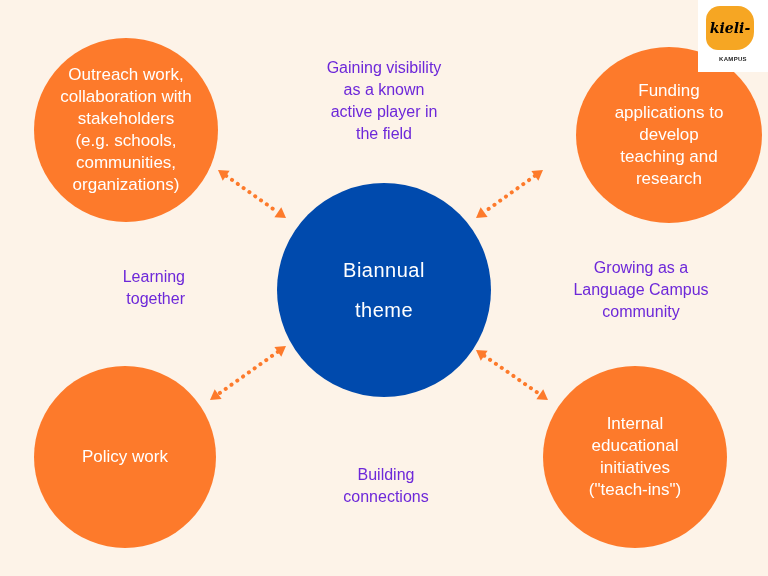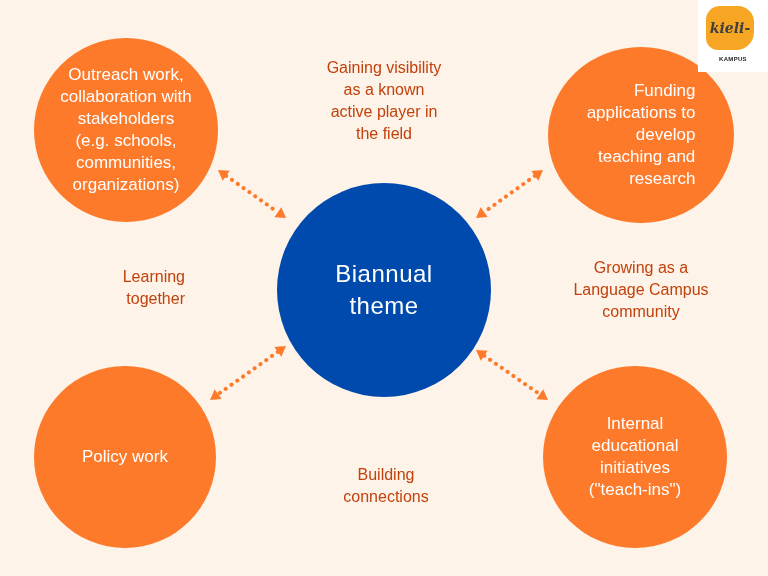--- a/index.html
+++ b/index.html
@@ -11,34 +11,34 @@
     }
     .canvas { position: absolute; left: 0; top: 0; width: 768px; height: 576px; }
     .circle {
       position: absolute; border-radius: 50%;
       display: flex; align-items: center; justify-content: center;
       text-align: center; color: #fff;
     }
     .orange { background: #fd7a2b; }
     .blue { background: #004aad; }
     .circle .txt { font-size: 17px; line-height: 22px; white-space: pre-line; }
-    .center .txt { font-size: 24px; line-height: 32px; letter-spacing: 0.5px; }
+    .center .txt { font-size: 20px; line-height: 40px; letter-spacing: 0.5px; }
     .label {
-      position: absolute; color: #c2410c; font-size: 16px; line-height: 22px;
+      position: absolute; color: #6d28d9; font-size: 16px; line-height: 22px;
       text-align: center; white-space: pre-line;
     }
     .logo {
       position: absolute; left: 698px; top: 0; width: 70px; height: 72px;
       background: #ffffff;
     }
     .logo-badge {
       position: absolute; left: 8px; top: 6px; width: 48px; height: 44px;
       background: #f6a623; border-radius: 14px 16px 18px 12px;
       display: flex; align-items: center; justify-content: center;
-      color: #404040; font-family: "DejaVu Serif", serif; font-style: italic;
+      color: #000000; font-family: "DejaVu Serif", serif; font-style: italic;
       font-size: 14px; font-weight: bold;
     }
     .logo-sub {
       position: absolute; left: 0; width: 70px; top: 56px; text-align: center;
       font-size: 6px; font-weight: bold; color: #222; letter-spacing: 0.3px;
     }
     svg.arrows { position: absolute; left: 0; top: 0; }
   </style>
 </head>
 <body>
@@ -47,21 +47,21 @@
 
   <div class="circle orange" style="left:34px; top:38px; width:184px; height:184px;">
     <span class="txt">Outreach work,
 collaboration with
 stakeholders
 (e.g. schools,
 communities,
 organizations)</span>
   </div>
 
-  <div class="circle orange" style="left:548px; top:47px; width:186px; height:176px;text-align:right;">
+  <div class="circle orange" style="left:576px; top:47px; width:186px; height:176px;">
     <span class="txt">Funding
 applications to
 develop
 teaching and
 research</span>
   </div>
 
   <div class="circle orange" style="left:34px; top:366px; width:182px; height:182px;">
     <span class="txt">Policy work</span>
   </div>

